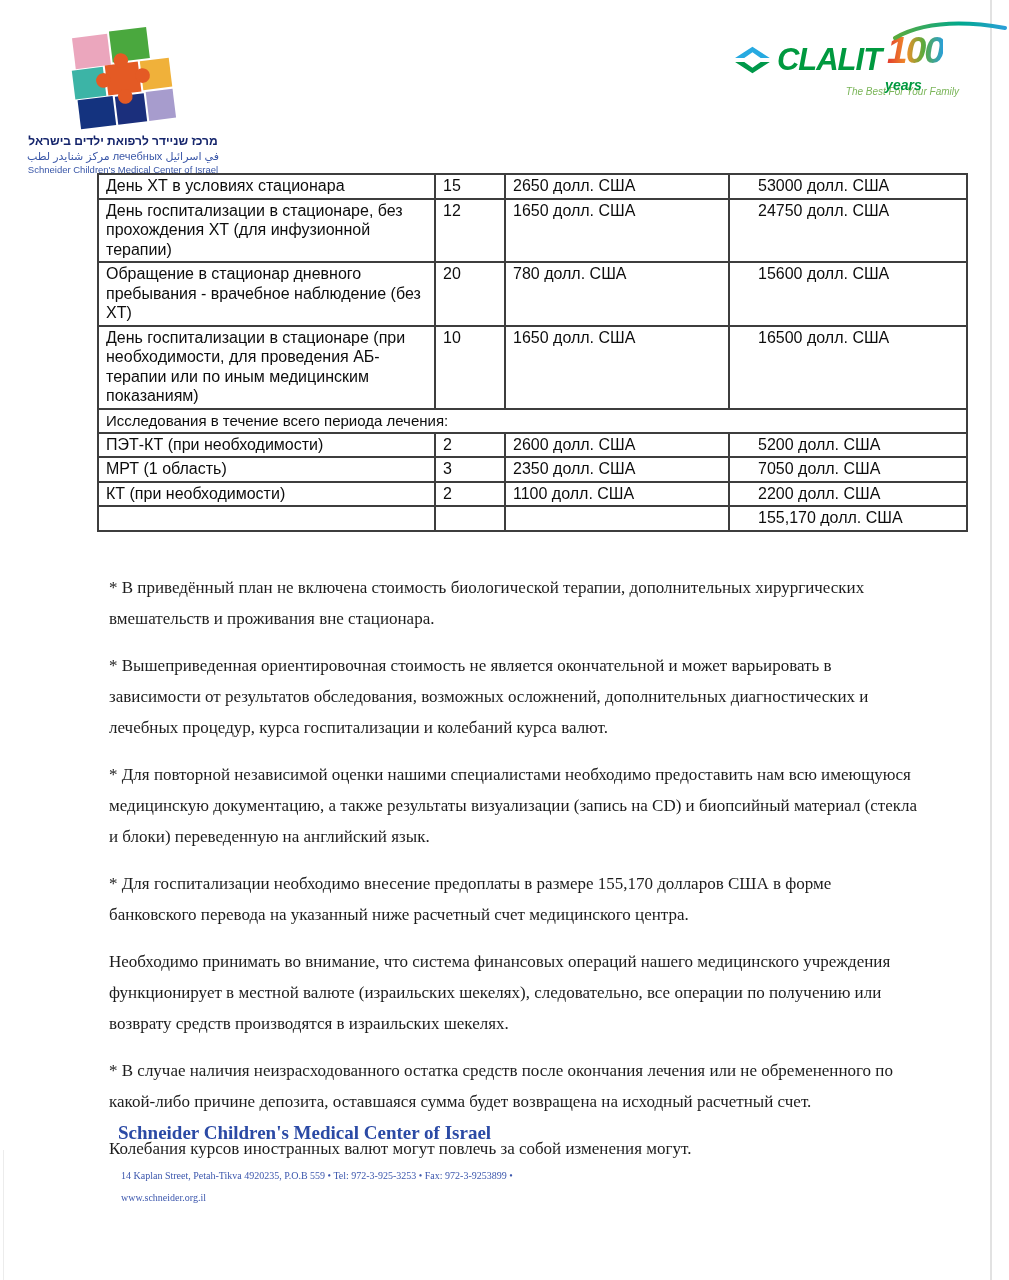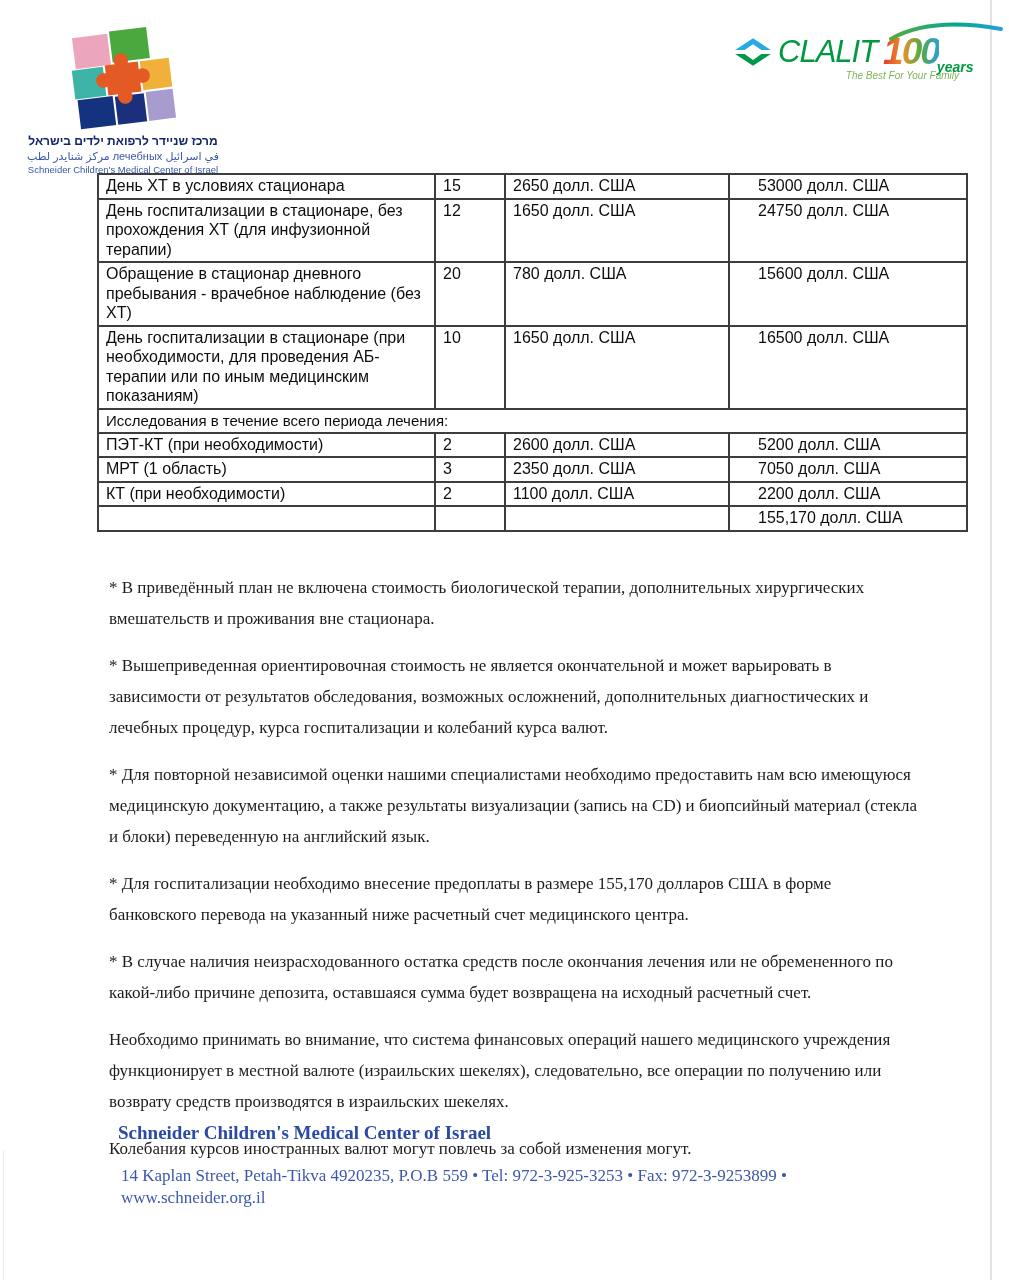--- a/index.html
+++ b/index.html
@@ -16,21 +16,21 @@
 
   
   .schneider-block{position:absolute;left:8px;top:26px;width:230px;text-align:center;}
   .puzzle-svg{display:block;margin:0 auto 4px auto;}
   .cap-hebrew{font-weight:bold;font-size:12px;color:#14246b;line-height:15px;}
   .cap-arabic{font-size:11px;color:#3a57a8;line-height:14px;}
   .cap-english{font-size:9.5px;color:#3a57a8;line-height:13px;}
 
   .clalit-block{position:absolute;left:732px;top:34px;width:245px;}
   .clalit-row{display:flex;align-items:center;position:relative;}
-  .clalit-word{font-style:italic;font-weight:normal;font-size:31px;letter-spacing:-1px;color:#00993f;margin-left:4px;font-family:"Liberation Sans",sans-serif;}
+  .clalit-word{font-style:italic;font-weight:bold;font-size:31px;letter-spacing:-1px;color:#00993f;margin-left:4px;font-family:"Liberation Sans",sans-serif;}
   .centennial{position:relative;margin-left:6px;display:inline-block;}
   .centennial-number{
     font-style:italic;font-weight:bold;font-size:37px;letter-spacing:-2px;
     background:linear-gradient(90deg,#e23a2e 0%,#f08f2a 35%,#5aaa3c 65%,#2a9fd8 100%);
     -webkit-background-clip:text;background-clip:text;color:transparent;
     line-height:34px;display:inline-block;
   }
   .centennial-years{font-style:italic;font-weight:bold;font-size:14px;color:#00993f;position:relative;top:8px;left:-2px;}
   .swoosh-svg{position:absolute;top:-14px;left:2px;}
   .clalit-tagline{font-size:10px;font-style:italic;color:#7ab558;text-align:right;margin-top:0px;padding-right:18px;}
@@ -59,21 +59,21 @@
 
   
   .footer-name{
     position:absolute;left:118px;top:1122px;
     font-family:"Liberation Serif","DejaVu Serif",serif;
     font-weight:bold;font-size:19px;color:#2b4aa5;
   }
   .footer-address{
     position:absolute;left:121px;top:1165px;width:690px;
     font-family:"Liberation Serif","DejaVu Serif",serif;
-    font-size:17px;line-height:22px;color:#3c57ad;
+    font-size:10px;line-height:22px;color:#3c57ad;
   }
 </style>
 </head>
 <body>
 
 <div class="page">
 
   <div class="edge-line-right"></div>
   <div class="edge-line-left"></div>
 
@@ -179,22 +179,22 @@
           <td class="c3">155,170 долл. США</td>
         </tr>
       </tbody>
   </table>
 
   <div class="notes">
       <p>* В приведённый план не включена стоимость биологической терапии, дополнительных хирургических вмешательств и проживания вне стационара.</p>
       <p>* Вышеприведенная ориентировочная стоимость не является окончательной и может варьировать в зависимости от результатов обследования, возможных осложнений, дополнительных диагностических и  лечебных процедур, курса госпитализации и колебаний курса валют.</p>
       <p>* Для повторной независимой оценки нашими специалистами необходимо предоставить нам всю имеющуюся медицинскую документацию, а также результаты визуализации (запись на CD) и биопсийный материал (стекла и блоки)  переведенную на английский язык.</p>
       <p>* Для госпитализации необходимо внесение предоплаты в размере 155,170 долларов США в форме банковского перевода на указанный ниже расчетный счет медицинского центра.</p>
+      <p>Необходимо принимать во внимание, что система финансовых операций нашего медицинского учреждения функционирует в местной валюте (израильских шекелях), следовательно, все операции по получению или возврату средств производятся в израильских шекелях.</p>
       <p>* В случае наличия неизрасходованного остатка средств после окончания лечения или не обремененного по какой-либо причине депозита, оставшаяся сумма будет возвращена на исходный расчетный счет.</p>
-      <p>Необходимо принимать во внимание, что система финансовых операций нашего медицинского учреждения функционирует в местной валюте (израильских шекелях), следовательно, все операции по получению или возврату средств производятся в израильских шекелях.</p>
       <p>Колебания курсов иностранных валют могут повлечь за собой изменения могут.</p>
     </div>
 
   <div class="footer-name">Schneider Children's Medical Center of Israel</div>
   <div class="footer-address">
     <div>14 Kaplan Street, Petah-Tikva 4920235, P.O.B 559 • Tel: 972-3-925-3253 • Fax: 972-3-9253899 •</div>
     <div>www.schneider.org.il</div>
   </div>
 
 </div>

